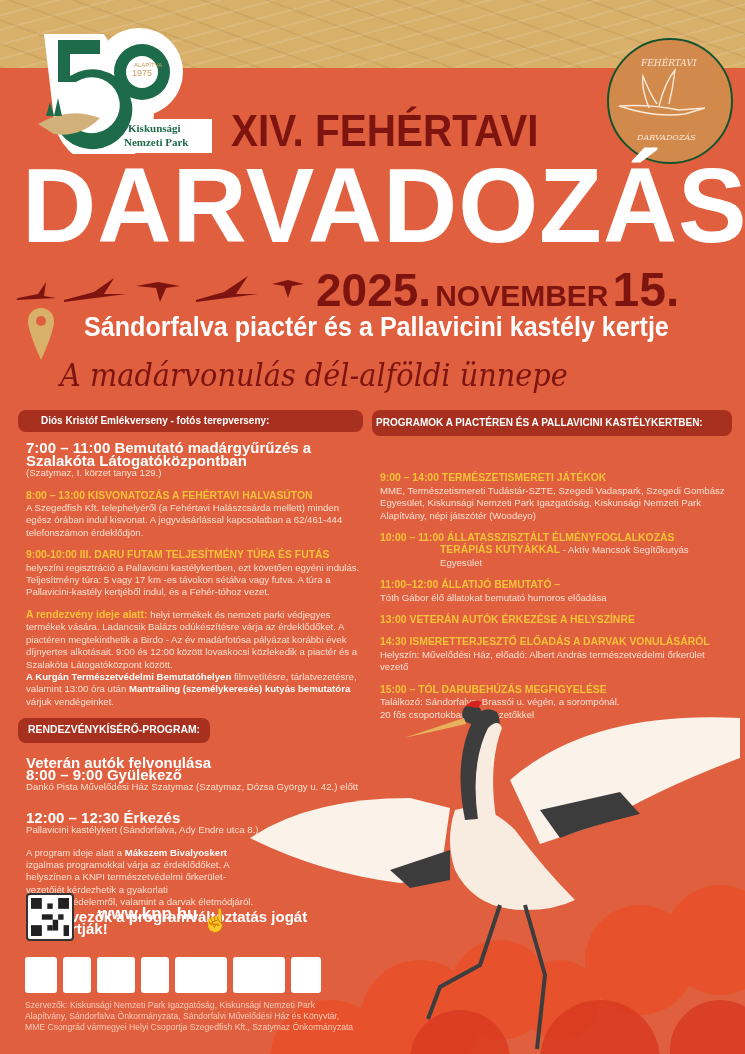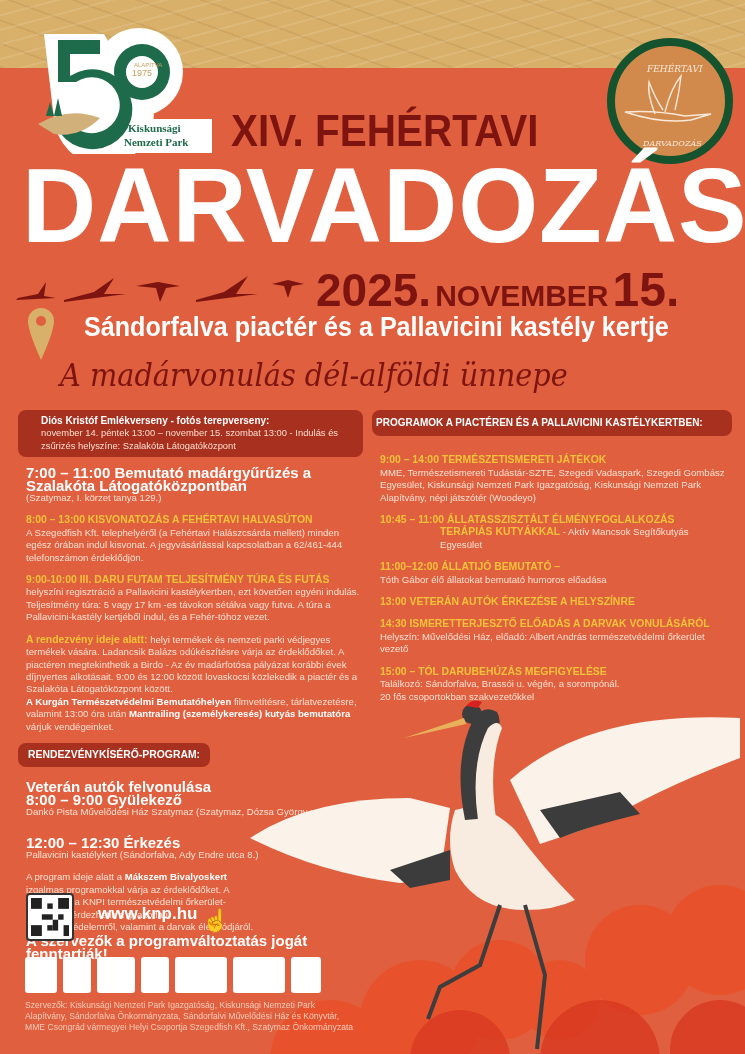--- a/index.html
+++ b/index.html
@@ -1,21 +1,21 @@
 <!DOCTYPE html>
 <html><head>
 <meta charset="utf-8">
 <style>
   *{box-sizing:border-box;margin:0;padding:0}
   html,body{width:745px;height:1054px;overflow:hidden}
   body{position:relative;background:#e05f3e;font-family:"Liberation Sans",sans-serif;color:#fbe7dc}
   .top-band{position:absolute;left:0;top:0;width:745px;height:68px;background:#d8b06a;
     background-image:repeating-linear-gradient(165deg,rgba(255,255,255,.10) 0 2px,transparent 2px 14px),repeating-linear-gradient(20deg,rgba(120,80,20,.10) 0 2px,transparent 2px 22px)}
   .knp-logo{position:absolute;left:24px;top:24px;width:190px;height:130px}
-  .badge{position:absolute;left:607px;top:38px;width:126px;height:126px;border-radius:50%;background:#d28a4c;border:8px solid #14532d}
+  .badge{position:absolute;left:607px;top:38px;width:126px;height:126px;border-radius:50%;background:#d28a4c;border:2px solid #14532d}
   .title1{position:absolute;left:231px;top:106px;font-family:"Liberation Sans",sans-serif;font-weight:bold;font-size:44px;color:#7d1410;letter-spacing:0px;transform:scaleX(.92);transform-origin:left}
   .title2{position:absolute;left:22px;top:152px;font-weight:bold;font-size:106px;color:#fff;letter-spacing:1px;line-height:1;transform:scaleX(.97);transform-origin:left}
   .birds{position:absolute;left:16px;top:270px;width:290px;height:36px}
   .date{position:absolute;left:316px;top:262px;color:#7d1410;font-weight:bold;white-space:nowrap}
   .date .y{font-size:46px}
   .date .m{font-size:30px;margin:0 4px}
   .date .d{font-size:48px}
   .pin{position:absolute;left:26px;top:306px;width:30px;height:56px}
   .venue{position:absolute;left:84px;top:312px;font-weight:bold;font-size:27px;color:#fff;white-space:nowrap;transform:scaleX(.93);transform-origin:left}
   .tagline{position:absolute;left:60px;top:356px;font-family:"DejaVu Serif",serif;font-style:italic;font-size:32px;color:#7d1410;white-space:nowrap;transform:scaleX(.9);transform-origin:left}
@@ -86,21 +86,20 @@
 <svg class="pin" viewBox="0 0 30 56">
   <path d="M15 2 a13 13 0 0 1 13 13 q0 10 -13 39 q-13 -29 -13 -39 a13 13 0 0 1 13 -13z" fill="#d9b06a"></path>
   <circle cx="15" cy="15" r="5" fill="#e05f3e"></circle>
 </svg>
 <div class="venue">Sándorfalva piactér és a Pallavicini kastély kertje</div>
 <div class="tagline">A madárvonulás dél-alföldi ünnepe</div>
 
 <div class="col left">
   <div class="hdr">
     <div>Diós Kristóf Emlékverseny - fotós terepverseny:</div>
-    <div class="sub">november 14. péntek 13:00 – november 15. szombat 13:00 - Indulás és zsűrizés helyszíne: Szalakóta Látogatóközpont</div>
   </div>
   <div class="block">
     <div class="t-white">7:00 – 11:00 Bemutató madárgyűrűzés a Szalakóta Látogatóközpontban</div>
     <div>(Szatymaz, I. körzet tanya 129.)</div>
   </div>
   <div class="block">
     <div class="t-yel">8:00 – 13:00 KISVONATOZÁS A FEHÉRTAVI HALVASÚTON</div>
     <div>A Szegedfish Kft. telephelyéről (a Fehértavi Halászcsárda mellett) minden egész órában indul kisvonat. A jegyvásárlással kapcsolatban a 62/461-444 telefonszámon érdeklődjön.</div>
   </div>
   <div class="block">
@@ -120,26 +119,26 @@
     <div>Pallavicini kastélykert (Sándorfalva, Ady Endre utca 8.)</div>
   </div>
   <div class="block" style="width:240px">
     <span>A program ideje alatt a </span><b>Mákszem Bivalyoskert</b><span> izgalmas programokkal várja az érdeklődőket. A helyszínen a KNPI természetvédelmi őrkerület-vezetőjét kérdezhetik a gyakorlati természetvédelemről, valamint a darvak életmódjáról.</span>
   </div>
   <div class="block t-white" style="margin-top:2px">A szervezők a programváltoztatás jogát fenntartják!</div>
 </div>
 
 <div class="col right">
   <div class="hdr" style="padding:7px 4px">PROGRAMOK A PIACTÉREN ÉS A PALLAVICINI KASTÉLYKERTBEN:</div>
-  <div class="block" style="margin-top:18px">
+  <div class="block" style="margin-top:36px">
     <div class="t-yel">9:00 – 14:00 TERMÉSZETISMERETI JÁTÉKOK</div>
     <div>MME, Természetismereti Tudástár-SZTE, Szegedi Vadaspark, Szegedi Gombász Egyesület, Kiskunsági Nemzeti Park Igazgatóság, Kiskunsági Nemzeti Park Alapítvány, népi játszótér (Woodeyo)</div>
   </div>
   <div class="block">
-    <div class="t-yel">10:45 – 11:00 ÁLLATASSZISZTÁLT ÉLMÉNYFOGLALKOZÁS</div>
+    <div class="t-yel">10:00 – 11:00 ÁLLATASSZISZTÁLT ÉLMÉNYFOGLALKOZÁS</div>
     <div style="padding-left:60px"><span class="t-yel">TERÁPIÁS KUTYÁKKAL</span><span> - Aktív Mancsok Segítőkutyás Egyesület</span></div>
   </div>
   <div class="block">
     <div class="t-yel">11:00–12:00 ÁLLATIJÓ BEMUTATÓ –</div>
     <div>Tóth Gábor élő állatokat bemutató humoros előadása</div>
   </div>
   <div class="block">
     <div class="t-yel">13:00 VETERÁN AUTÓK ÉRKEZÉSE A HELYSZÍNRE</div>
   </div>
   <div class="block">

